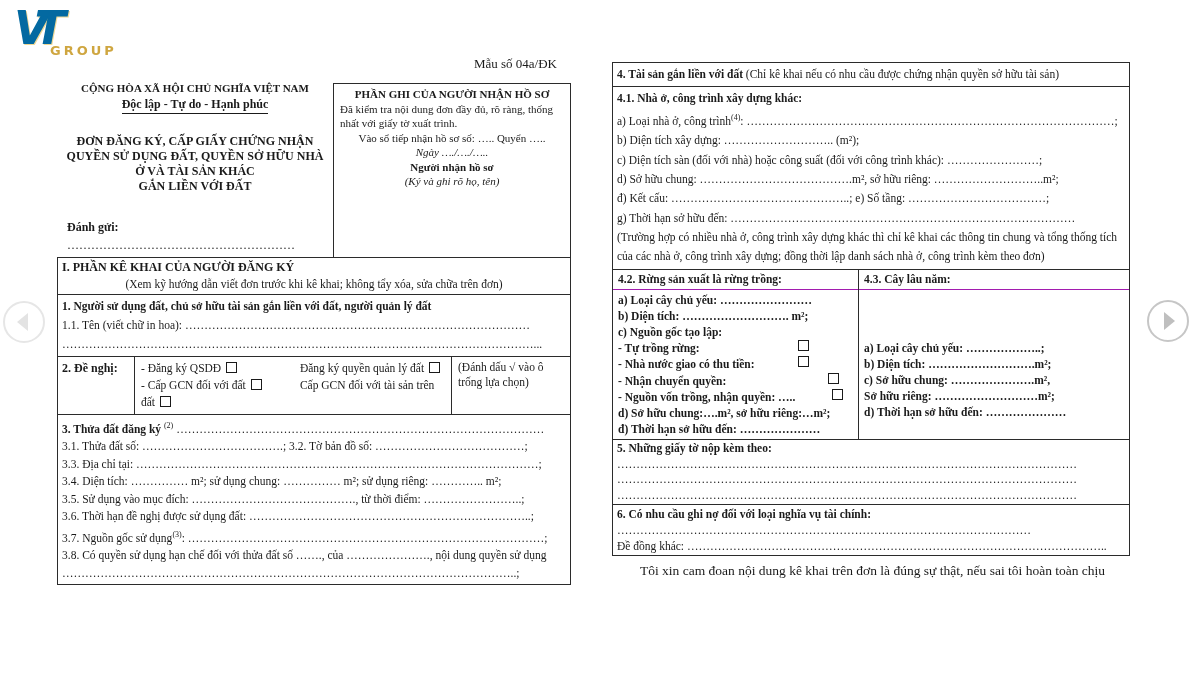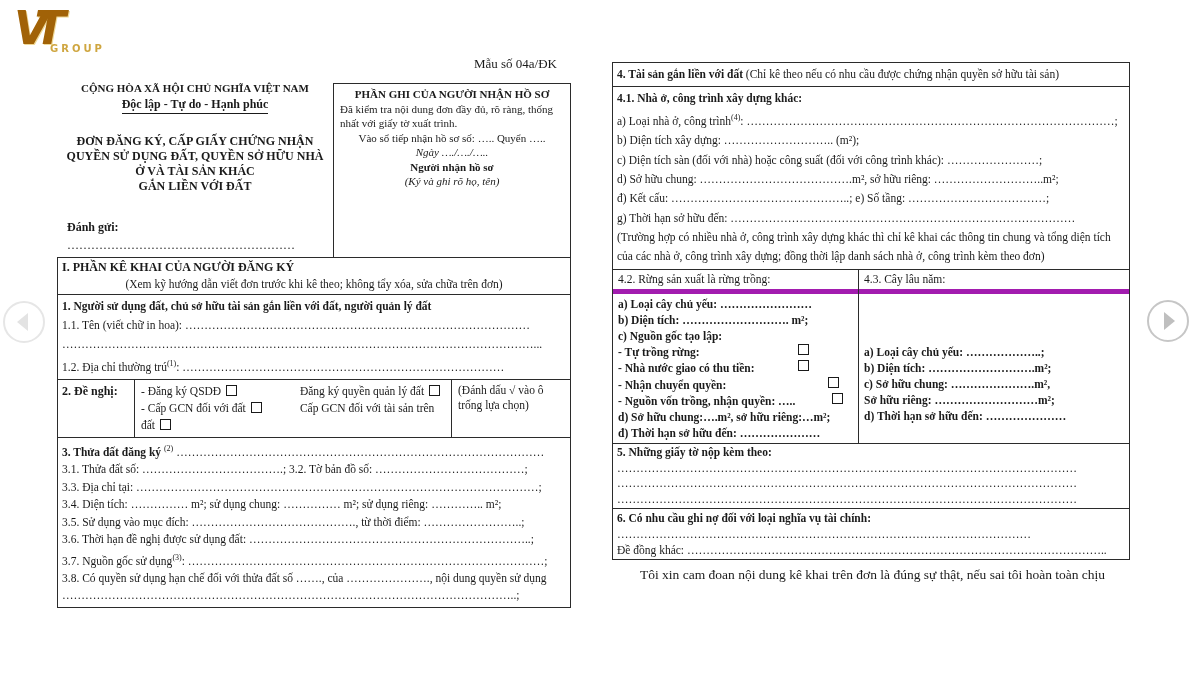--- a/index.html
+++ b/index.html
@@ -4,23 +4,23 @@
 <style>
   html,body{margin:0;padding:0;}
   body{width:1200px;height:675px;background:#ffffff;position:relative;overflow:hidden;
        font-family:"Liberation Serif","DejaVu Serif",serif;color:#1a1a1a;}
   .page{position:absolute;background:#fff;font-size:11.5px;line-height:18px;}
   #page1{left:57px;top:55px;width:514px;}
   #page2{left:612px;top:62px;width:518px;}
   
   .logo{position:absolute;left:14px;top:6px;width:110px;}
   .logo-mono{font-family:"DejaVu Sans",sans-serif;font-weight:bold;font-style:italic;
-             font-size:46px;line-height:44px;color:#a16207;letter-spacing:-15px;
+             font-size:46px;line-height:44px;color:#0369a1;letter-spacing:-15px;
              text-shadow:1px 1px 0 #efd896;}
-  .logo-group{font-family:"DejaVu Sans",sans-serif;font-weight:bold;font-size:10px;
+  .logo-group{font-family:"DejaVu Sans",sans-serif;font-weight:bold;font-size:13px;
               letter-spacing:3px;color:#cfa640;margin-left:36px;margin-top:-7px;}
   
   .nav{position:absolute;cursor:pointer;}
   #nav-prev{left:2px;top:300px;}
   #nav-next{left:1146px;top:299px;}
   
   .mau-so{text-align:right;padding-right:14px;font-size:13px;height:20px;line-height:18px;}
   .hdr-flex{display:flex;align-items:flex-start;height:176px;margin-top:6px;overflow:hidden;}
   .hdr-left{width:276px;text-align:center;}
   .nh1{font-weight:bold;font-size:11px;line-height:14px;}
@@ -51,21 +51,21 @@
   .rowD{padding:2px 4px;line-height:17.5px;}
   sup{font-size:8px;}
   .cb{display:inline-block;width:9px;height:9px;border:1px solid #1a1a1a;margin-left:5px;
       vertical-align:-1px;}
   
   .r1{padding:2px 4px;line-height:19px;}
   .r2{padding:2px 4px;line-height:19.3px;}
   .r3{display:flex;}
   .col42{width:246px;box-sizing:border-box;border-right:1px solid #2b2b2b;}
   .col43{flex:1;}
-  .colhdr{font-weight:normal;border-bottom:5px solid #a21caf;padding:1px 5px;line-height:17px;}
+  .colhdr{font-weight:bold;border-bottom:1px solid #a21caf;padding:1px 5px;line-height:17px;}
   .colbody{padding:2px 5px;line-height:16.2px;font-weight:bold;}
   .col43 .colbody{margin-top:48px;}
   .cbrow{display:flex;}
   .cbrow .cb{margin-left:auto;margin-right:44px;}
   .cbrow.far .cb{margin-right:14px;}
   .cbrow.mid .cb{margin-right:10px;}
   .r4{padding:1px 4px;line-height:15.5px;}
   .r5{padding:1px 4px;line-height:16px;}
   .commit{margin-top:5px;font-size:13.5px;text-indent:26px;line-height:20px;padding:0 2px;}
 </style>
@@ -110,27 +110,26 @@
       <div class="rb-c">Vào sổ tiếp nhận hồ sơ số: ….. Quyển …..</div>
       <div class="rb-c rb-i">Ngày …./…./…..</div>
       <div class="rb-c rb-b">Người nhận hồ sơ</div>
       <div class="rb-c rb-i">(Ký và ghi rõ họ, tên)</div>
     </div>
   </div>
 
   <div class="tbl">
     <div class="row rowA">
       <div class="secI-h">I. PHẦN KÊ KHAI CỦA NGƯỜI ĐĂNG KÝ</div>
-      <div class="secI-note">(Xem kỹ hướng dẫn viết đơn trước khi kê theo; không tẩy xóa, sửa chữa trên đơn)</div>
+      <div class="secI-note">(Xem kỹ hướng dẫn viết đơn trước khi kê khai; không tẩy xóa, sửa chữa trên đơn)</div>
     </div>
     <div class="row rowB">
       <div class="bold">1. Người sử dụng đất, chủ sở hữu tài sản gắn liền với đất, người quản lý đất</div>
       <div>1.1. Tên (viết chữ in hoa): ………………………………………………………………………………</div>
       <div>……………………………………………………………………………………………………………...</div>
-      <div><span>1.2. Địa chỉ thường trú</span><sup>(1)</sup><span>: …………………………………………………………………………</span></div>
     </div>
     <div class="row rowC">
       <div class="c1">2. Đề nghị:</div>
       <div class="c2">
         <div>
           <span class="optcell1"><span>- Đăng ký QSDĐ</span><span class="cb"></span></span>
           <span><span>Đăng ký quyền quản lý đất</span><span class="cb"></span></span>
         </div>
         <div>
           <span class="optcell1"><span>- Cấp GCN đối với đất</span><span class="cb"></span></span>
@@ -149,31 +148,31 @@
       <div><span>3.7. Nguồn gốc sử dụng</span><sup>(3)</sup><span>: …………………………………………………………………………………;</span></div>
       <div>3.8. Có quyền sử dụng hạn chế đối với thửa đất số ……., của …………………., nội dung quyền sử dụng</div>
       <div>………………………………………………………………………………………………………..;</div>
     </div>
   </div>
 </div>
 
 <div class="page" id="page2">
   <div class="tbl">
     <div class="row r1">
-      <span class="bold">4. Tài sản gắn liền với đất </span><span>(Chỉ kê theo nếu có nhu cầu được chứng nhận quyền sở hữu tài sản)</span>
+      <span class="bold">4. Tài sản gắn liền với đất </span><span>(Chỉ kê khai nếu có nhu cầu được chứng nhận quyền sở hữu tài sản)</span>
     </div>
     <div class="row r2">
       <div class="bold">4.1. Nhà ở, công trình xây dựng khác:</div>
       <div><span>a) Loại nhà ở, công trình</span><sup>(4)</sup><span>: ……………………………………………………………………………………;</span></div>
       <div>b) Diện tích xây dựng: ……………………….. (m²);</div>
       <div>c) Diện tích sàn (đối với nhà) hoặc công suất (đối với công trình khác): ……………………;</div>
       <div>d) Sở hữu chung: ………………………………….m², sở hữu riêng: ………………………..m²;</div>
       <div>đ) Kết cấu: ………………………………………..; e) Số tầng: ………………………………;</div>
       <div>g) Thời hạn sở hữu đến: ………………………………………………………………………………</div>
-      <div>(Trường hợp có nhiều nhà ở, công trình xây dựng khác thì chỉ kê khai các thông tin chung và tổng diện tích của các nhà ở, công trình xây dựng; đồng thời lập danh sách nhà ở, công trình kèm theo đơn)</div>
+      <div>(Trường hợp có nhiều nhà ở, công trình xây dựng khác thì chỉ kê khai các thông tin chung và tổng thống tích của các nhà ở, công trình xây dựng; đồng thời lập danh sách nhà ở, công trình kèm theo đơn)</div>
     </div>
     <div class="row r3">
       <div class="col42">
         <div class="colhdr">4.2. Rừng sản xuất là rừng trồng:</div>
         <div class="colbody">
           <div>a) Loại cây chủ yếu: ……………………</div>
           <div>b) Diện tích: ………………………. m²;</div>
           <div>c) Nguồn gốc tạo lập:</div>
           <div class="cbrow">
               <span>- Tự trồng rừng:</span>

